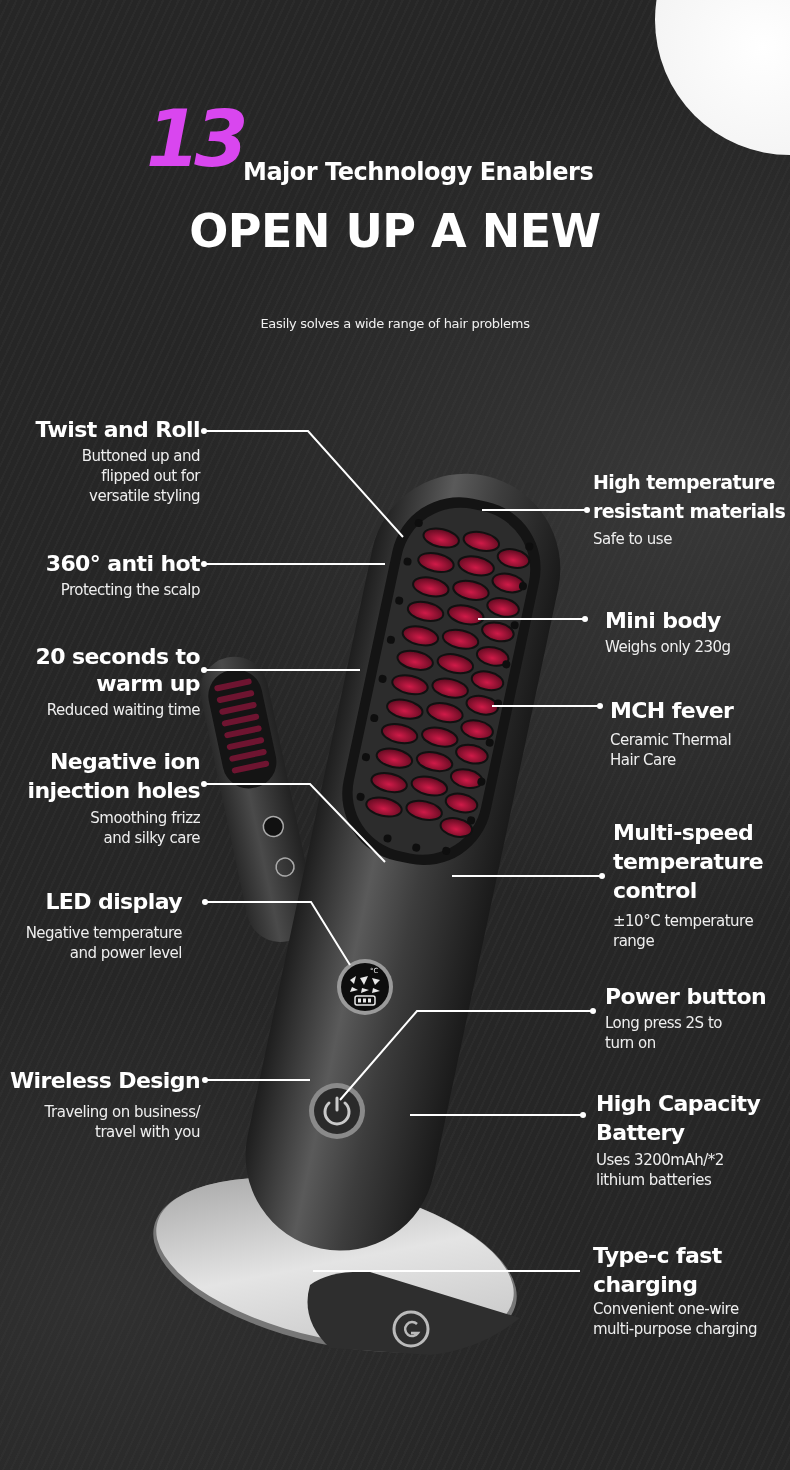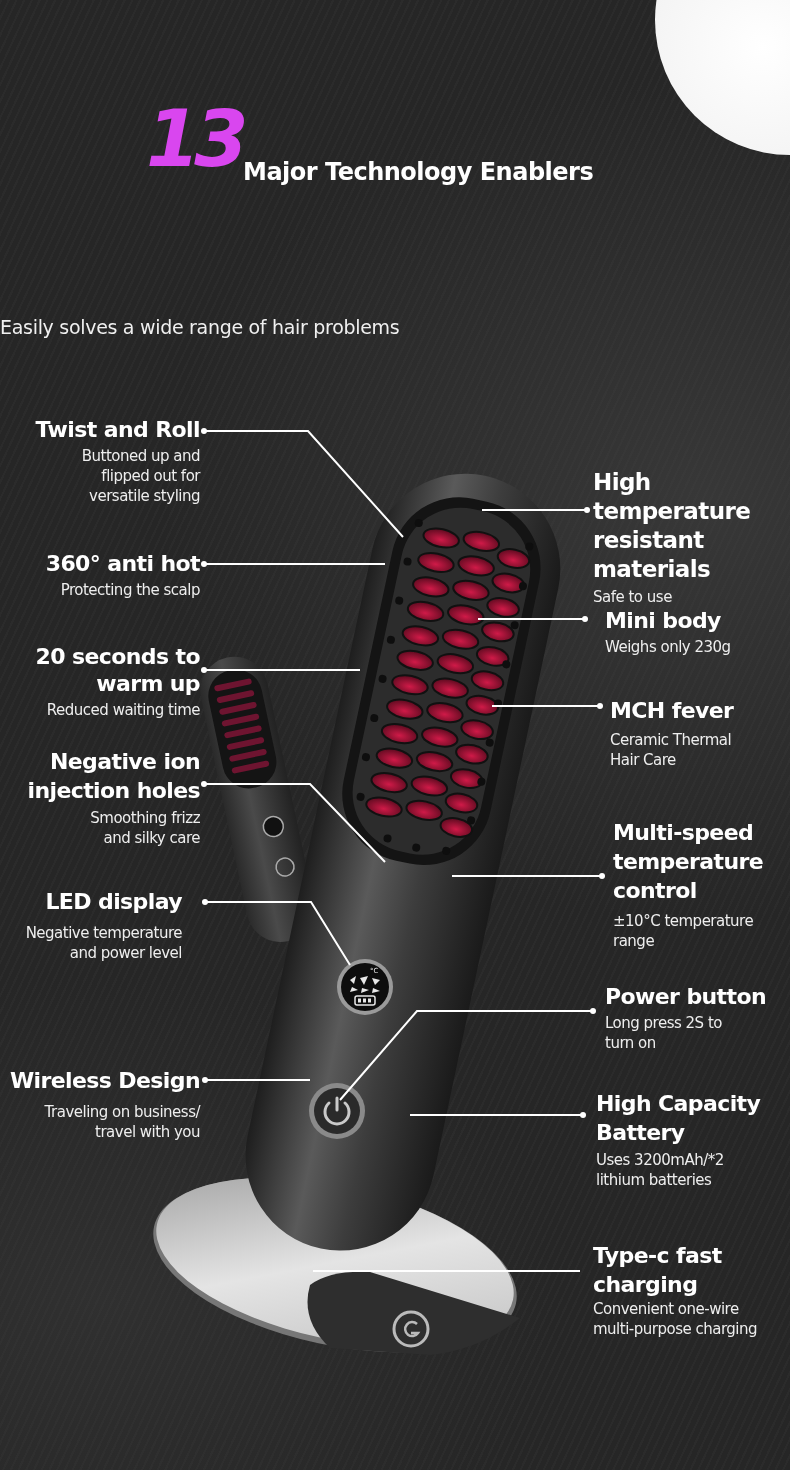--- a/index.html
+++ b/index.html
@@ -28,46 +28,47 @@
     .subtitle1 {
       position: absolute; left: 243px; top: 160px;
       font-size: 24px; font-weight: bold; line-height: 1; letter-spacing: -0.5px;
     }
     .headline {
       position: absolute; left: 0; top: 208px; width: 790px; text-align: center;
       font-family: "DejaVu Sans", sans-serif; font-weight: bold;
       font-size: 46px; line-height: 47px; letter-spacing: -0.5px;
     }
     .tagline {
-      position: absolute; left: 0; top: 316px; width: 790px; text-align: left;
-      font-size: 19px; letter-spacing: -0.3px; color: #f0f0f0;
+      position: absolute; left: 0; top: 316px; width: 790px; text-align: center;
+      font-size: 13px; letter-spacing: -0.3px; color: #f0f0f0;
     }
 
     
     .product { position: absolute; left: 0; top: 0; width: 790px; height: 1470px; }
 
     
     .feat { position: absolute; }
     .feat .t { font-weight: bold; font-size: 22px; line-height: 27px; letter-spacing: -0.6px; }
     .feat .d { font-size: 15px; line-height: 20px; color: #eeeeee; letter-spacing: -0.5px; margin-top: 3px; }
     .feat.left { text-align: right; }
     .feat.right { text-align: left; }
-    .sm .t { font-size: 23px; line-height: 29px; }
+    .sm .t { font-size: 19px; line-height: 29px; }
 
     svg.lines { position: absolute; left: 0; top: 0; }
   </style>
 </head>
 <body>
 
 <div class="moon"></div>
 
 <div class="header">
   <div class="num13" style="color:#d946ef">13</div>
   <div class="subtitle1">Major Technology Enablers</div>
   <div class="headline">
+    <div>OPEN UP A NEW</div>
   </div>
   <div class="tagline">Easily solves a wide range of hair problems</div>
 </div>
 
 <svg class="product" width="790" height="1470" viewBox="0 0 790 1470">
   <defs>
     <linearGradient id="bodyGrad" x1="0" y1="0" x2="1" y2="0">
       <stop offset="0" stop-color="#1e1e1e"></stop>
       <stop offset="0.35" stop-color="#5a5a5a"></stop>
       <stop offset="0.6" stop-color="#3d3d3d"></stop>

